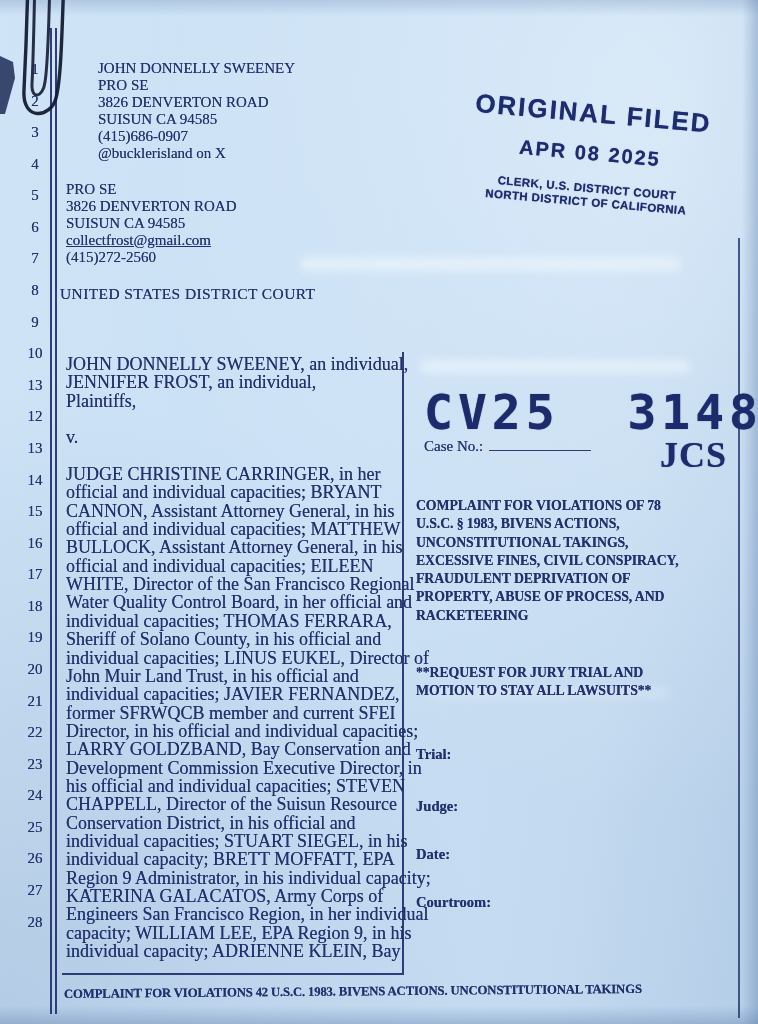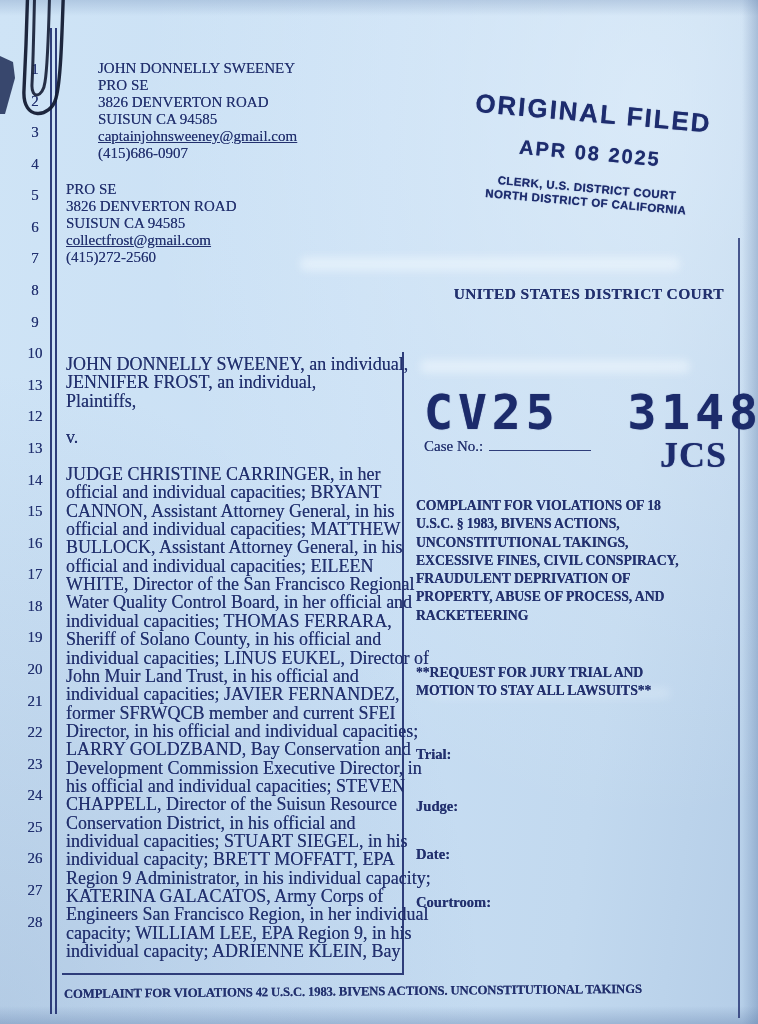--- a/index.html
+++ b/index.html
@@ -32,21 +32,21 @@
   .contact.c1{ top:60px;margin-left:32px; } .contact.c2{ top:181px; }
   .contact .email{ text-decoration:underline; }
   
   .stamp{ position:absolute; left:440px; top:98px; width:300px; text-align:center;
     transform:rotate(5deg); color:#1d2c6e; font-family:"Liberation Sans", sans-serif;
     text-shadow:0 0 .8px rgba(29,44,110,.8); }
   .stamp .l1{ font-size:26px; font-weight:bold; letter-spacing:2px; }
   .stamp .l2{ font-size:20px; font-weight:bold; letter-spacing:2px; margin-top:13px; }
   .stamp .clerk{ font-size:11.5px; font-weight:bold; line-height:14px; margin-top:16px; letter-spacing:.4px; }
   
-  .court{ position:absolute; left:44px; top:285px; width:680px; text-align:right; font-weight:bold; }
+  .court{ position:absolute; left:60px; top:285px; width:680px; text-align:left; font-weight:normal; }
   .court .h1, .court .h2{ font-size:15.5px; letter-spacing:.4px; }
   .court .h2{ margin-top:15px; }
   
   .parties{ position:absolute; left:66px; top:355px; width:336px;
     font-size:18px; line-height:18.35px; white-space:pre; }
   
   .cvstamp{ position:absolute; left:424px; top:384px; font-family:"DejaVu Sans Mono", monospace;
     font-weight:bold; font-size:48px; letter-spacing:5px; color:#1c2b6b; white-space:pre;
     text-shadow:0 0 1px rgba(28,43,107,.7); }
   .caseno{ position:absolute; left:424px; top:436px; font-size:15px; }
@@ -123,22 +123,22 @@
       <div class="ln">26</div>
       <div class="ln">27</div>
       <div class="ln">28</div>
     </div>
 
   <div class="contact c1 ink">
     <div>JOHN DONNELLY SWEENEY</div>
     <div>PRO SE</div>
     <div>3826 DENVERTON ROAD</div>
     <div>SUISUN CA 94585</div>
-    <div class="email">captainjohnsweeney@gmail.com</div>
     <div>(415)686-0907</div>
+    <div>@bucklerisland on X</div>
   </div>
   <div class="contact c2 ink">
     <div>PRO SE</div>
     <div>3826 DENVERTON ROAD</div>
     <div>SUISUN CA 94585</div>
     <div class="email">collectfrost@gmail.com</div>
     <div>(415)272-2560</div>
   </div>
 
   <div class="stamp">
@@ -183,21 +183,21 @@
 Region 9 Administrator, in his individual capacity;
 KATERINA GALACATOS, Army Corps of
 Engineers San Francisco Region, in her individual
 capacity; WILLIAM LEE, EPA Region 9, in his
 individual capacity; ADRIENNE KLEIN, Bay</div>
 
   <div class="cvstamp">CV25  3148</div>
   <div class="caseno ink"><span>Case No.:</span><span class="blank"></span></div>
   <div class="initials">JCS</div>
 
-  <div class="complaint-title ink">COMPLAINT FOR VIOLATIONS OF 18
+  <div class="complaint-title ink">COMPLAINT FOR VIOLATIONS OF 78
 U.S.C. § 1983, BIVENS ACTIONS,
 UNCONSTITUTIONAL TAKINGS,
 EXCESSIVE FINES, CIVIL CONSPIRACY,
 FRAUDULENT DEPRIVATION OF
 PROPERTY, ABUSE OF PROCESS, AND
 RACKETEERING</div>
   <div class="jury ink">**REQUEST FOR JURY TRIAL AND
 MOTION TO STAY ALL LAWSUITS**</div>
 
   <div class="field f0 ink">Trial:</div>

